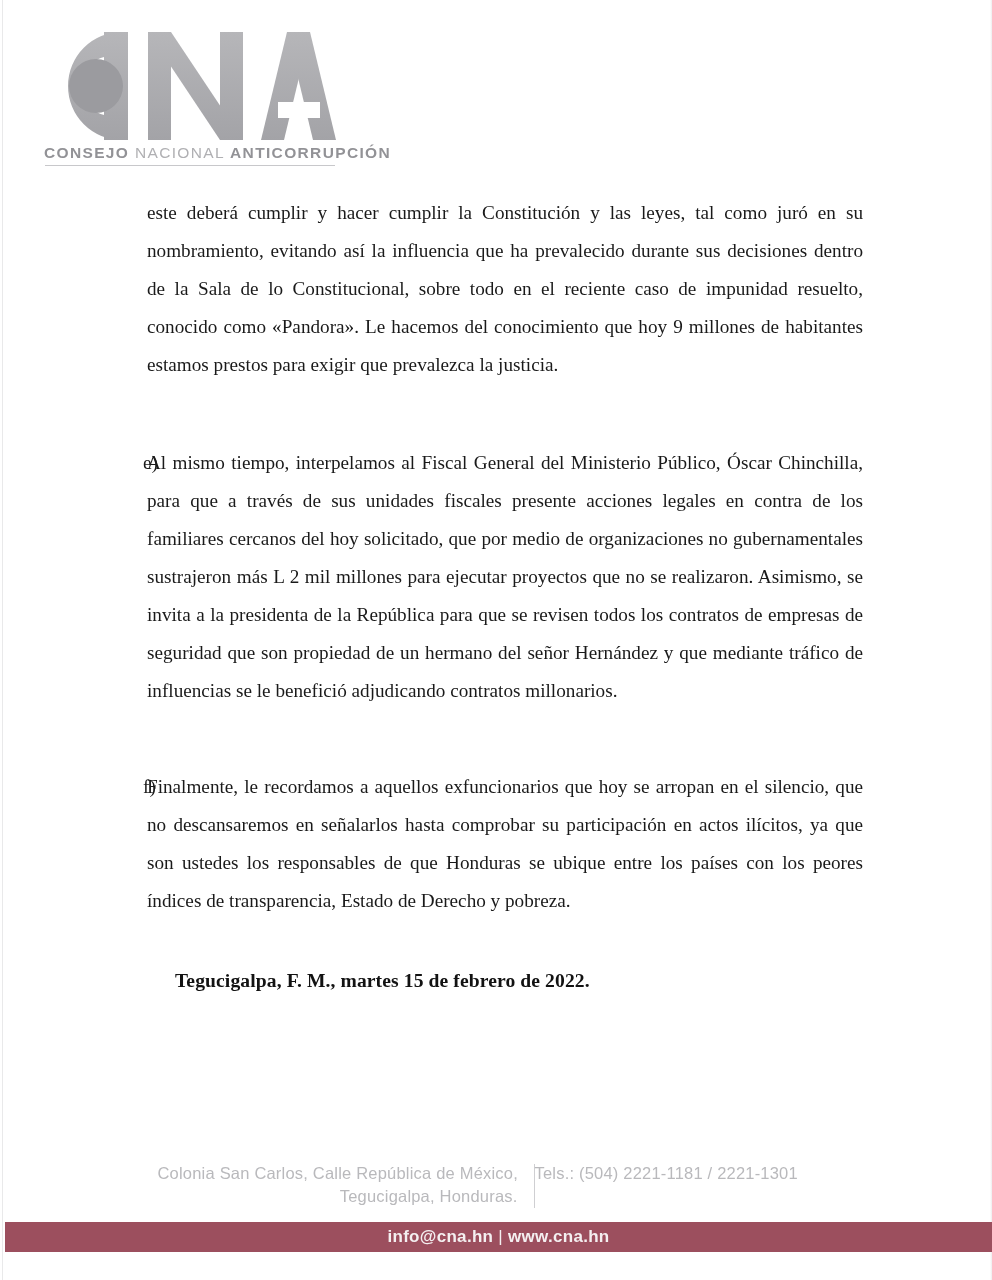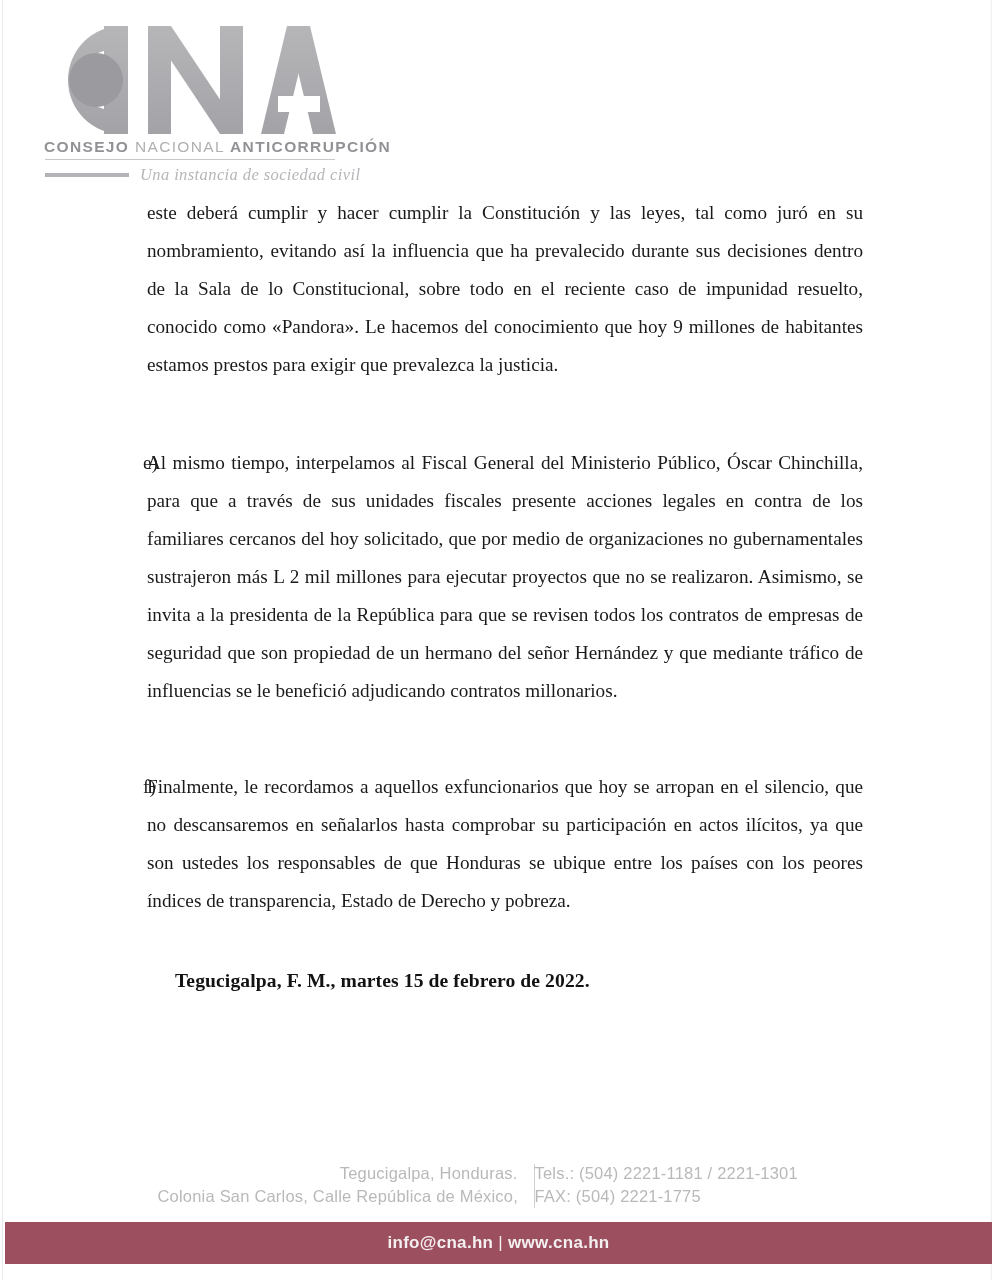--- a/index.html
+++ b/index.html
@@ -32,21 +32,21 @@
     top: 0;
     width: 2px;
     height: 1280px;
     background: linear-gradient(to right, #ffffff, #ededee);
   }
 
   
   .letterhead {
     position: absolute;
     left: 38px;
-    top: 24px;
+    top: 30px;
     width: 320px;
   }
 
   .logo-mark {
     position: relative;
     width: 292px;
     height: 112px;
     margin-left: 6px;
   }
   .logo-mark svg {
@@ -187,21 +187,21 @@
     text-align: left;
     width: 300px;
   }
   .addr-line { display: block; white-space: nowrap; }
 
   .footer-bar {
     position: absolute;
     left: 5px;
     right: 0;
     top: 1222px;
-    height: 42px;
+    height: 30px;
     background: #9c4f5e;
     display: flex;
     align-items: center;
     justify-content: center;
   }
   .footer-bar-text {
     font-family: "Liberation Sans", sans-serif;
     font-weight: 700;
     font-size: 17px;
     color: #f4eff0;
@@ -239,24 +239,20 @@
       <polygon points="243,2 266,2 292,110 269,110" fill="url(#gg)"></polygon>
       <polygon points="243,2 266,2 240,110 217,110" fill="url(#gg)"></polygon>
       <rect x="234" y="72" width="42" height="16" fill="#ffffff"></rect>
     </svg>
   </div>
 
   <div class="org-name"><span class="w-bold">CONSEJO</span> <span class="w-light">NACIONAL</span> <span class="w-bold">ANTICORRUPCIÓN</span></div>
 
   <div class="org-rule"></div>
 
-  <div class="tagline-row">
-    <span class="tagline-dash"></span>
-    <span class="tagline-text">Una instancia de sociedad civil</span>
-  </div>
 </div>
 
 <div class="body-area">
 
   <p class="para para-cont">este deberá cumplir y hacer cumplir la Constitución y las leyes, tal como juró en su nombramiento, evitando así la influencia que ha prevalecido durante sus decisiones dentro de la Sala de lo Constitucional, sobre todo en el reciente caso de impunidad resuelto, conocido como «Pandora». Le hacemos del conocimiento que hoy 9 millones de habitantes estamos prestos para exigir que prevalezca la justicia.</p>
 
   <div class="gap-a"></div>
 
   <div class="item">
     <span class="item-marker">e)</span>
@@ -270,25 +266,24 @@
     <p class="para item-body">Finalmente, le recordamos a aquellos exfuncionarios que hoy se arropan en el silencio, que no descansaremos en señalarlos hasta comprobar su participación en actos ilícitos, ya que son ustedes los responsables de que Honduras se ubique entre los países con los peores índices de transparencia, Estado de Derecho y pobreza.</p>
   </div>
 
   <div class="gap-c"></div>
 
   <div class="date-line">Tegucigalpa, F. M., martes 15 de febrero de 2022.</div>
 </div>
 
 <div class="footer-address">
   <div class="addr-left">
+    <span class="addr-line">Colonia San Carlos, Calle República de México,</span>
     <span class="addr-line">Tegucigalpa, Honduras.</span>
-    <span class="addr-line">Colonia San Carlos, Calle República de México,</span>
   </div>
   <div class="addr-divider"></div>
   <div class="addr-right">
     <span class="addr-line">Tels.: (504) 2221-1181 / 2221-1301</span>
-    <span class="addr-line">FAX: (504) 2221-1775</span>
   </div>
 </div>
 
 <div class="footer-bar">
   <div class="footer-bar-text"><span>info@cna.hn</span><span class="footer-bar-sep">|</span><span>www.cna.hn</span></div>
 </div>
 
 </body></html>

